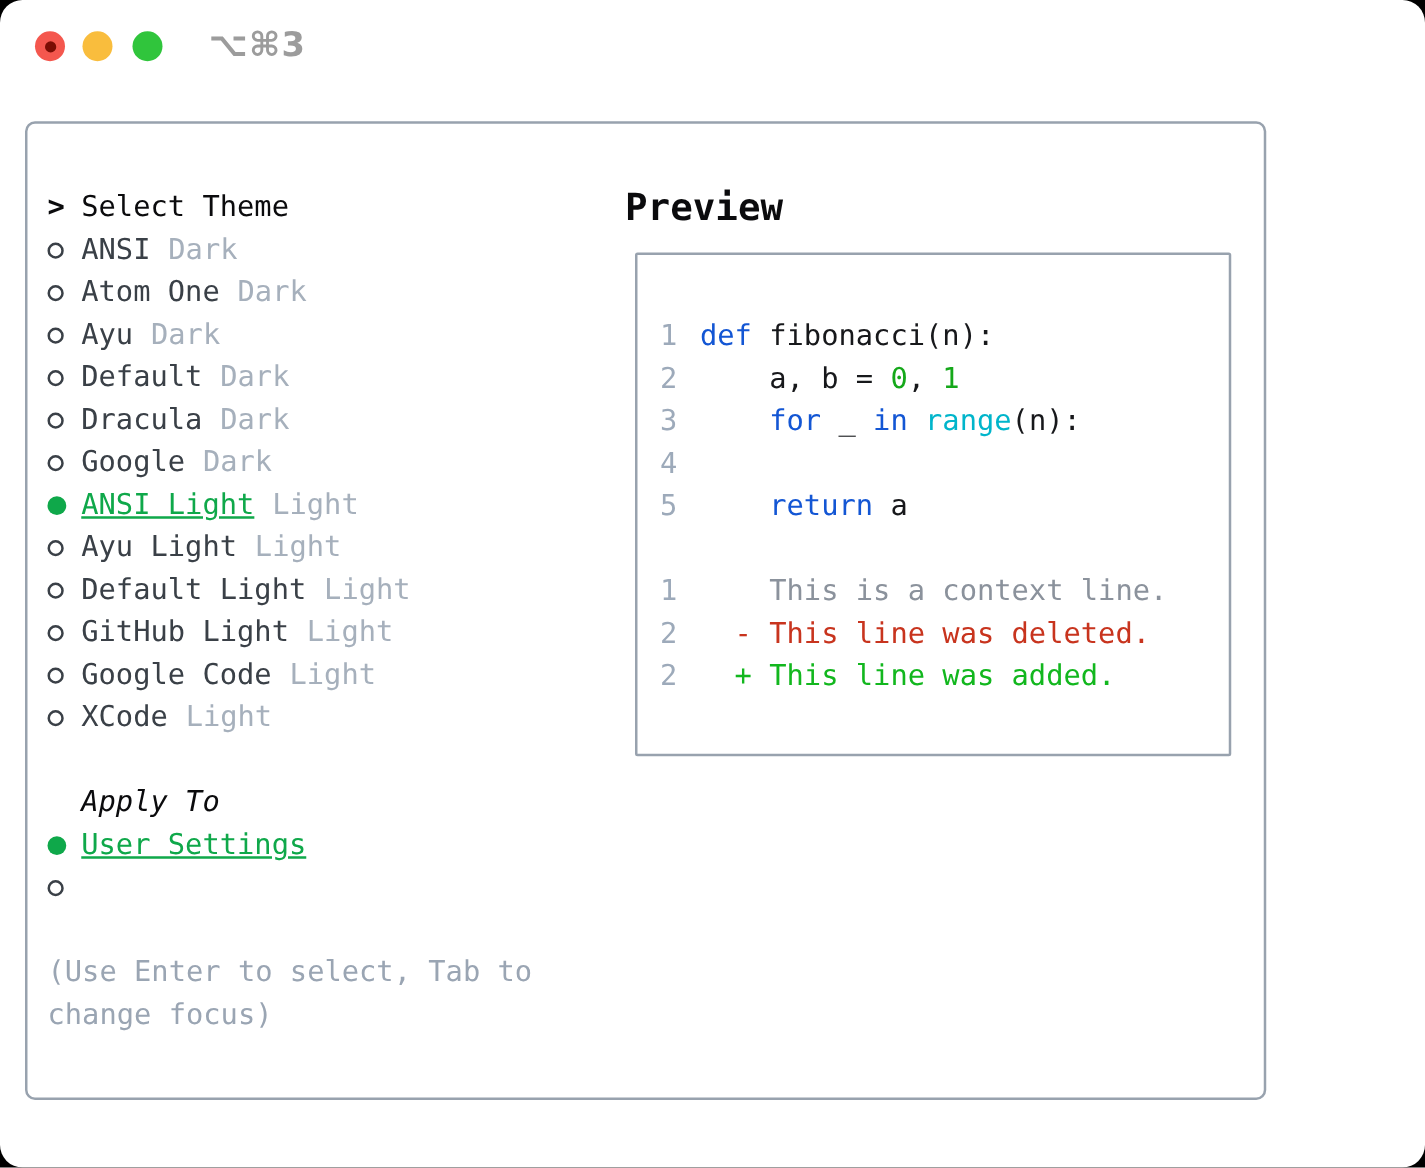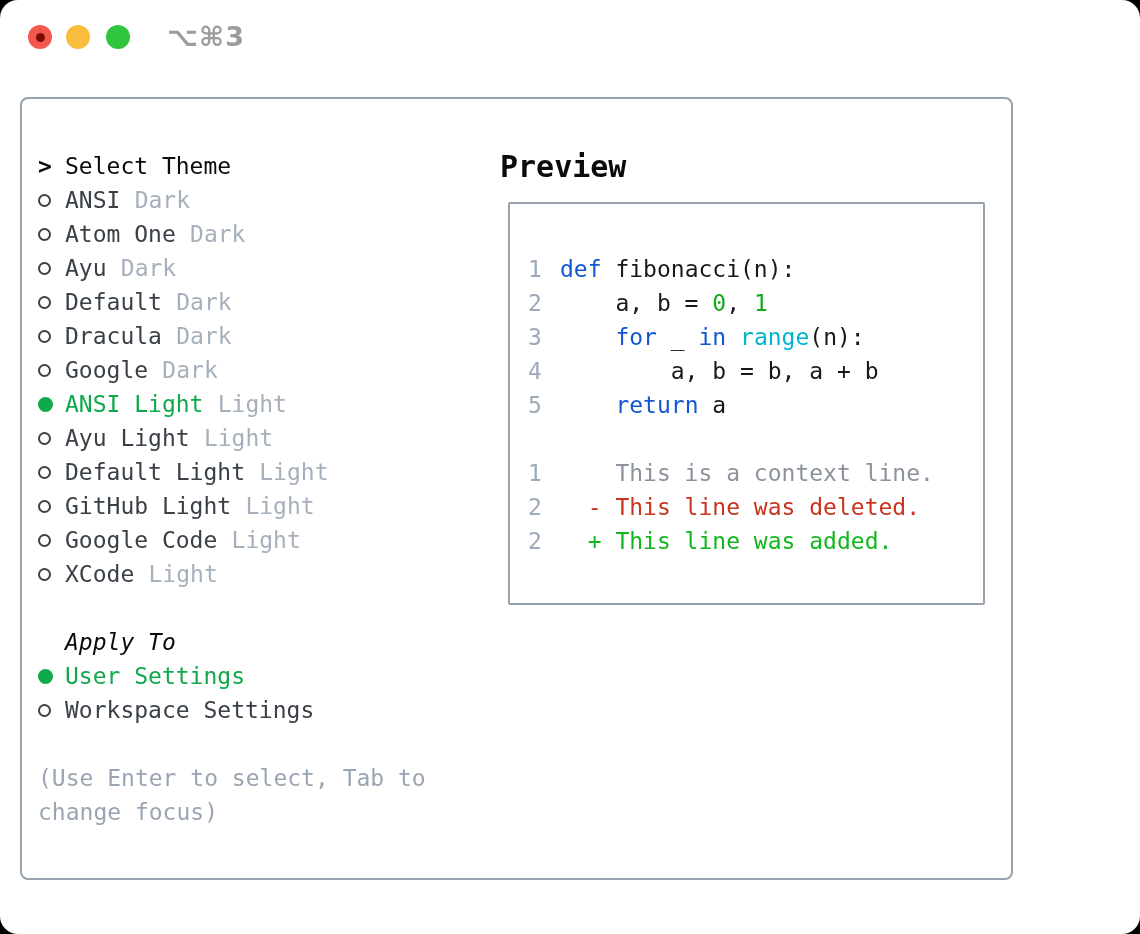--- a/index.html
+++ b/index.html
@@ -30,21 +30,21 @@
     box-sizing:border-box;
   }
   
   .leftcol{position:absolute;left:16px;top:50px;}
   .row{height:34px;display:flex;align-items:center;font-size:23px;color:var(--item);}
   .marker{flex:0 0 27px;display:flex;align-items:center;}
   .prompt{font-weight:700;color:var(--heading);}
   .htitle{font-weight:400;color:var(--heading);}
   .radio{width:13px;height:13px;border:2.5px solid var(--item);border-radius:50%;box-sizing:border-box;display:block;}
   .radio.on{width:15px;height:15px;border:none;background:var(--accent);}
-  .name.sel{color:var(--accent);}
+  .name.sel{color:var(--accent);text-decoration:underline;}
   .tag{color:var(--tag);margin-left:0.62em;}
   .applyhdr .name{color:var(--heading);font-style:italic;}
   .hint{color:var(--hint);}
   
   .preview-title{
     position:absolute;left:478px;top:50px;height:34px;display:flex;align-items:center;
     font-size:30px;font-weight:700;color:var(--heading);
   }
   .preview-box{
     position:absolute;left:486px;top:103px;width:477px;height:403px;
@@ -173,35 +173,34 @@
         <div class="row">
           <span class="marker">
             <i class="radio on"></i>
           </span>
           <span class="name sel">User Settings</span>
         </div>
         <div class="row">
           <span class="marker">
             <i class="radio"></i>
           </span>
-          <span class="name">Workspace Settings</span>
         </div>
         <div class="row"></div>
         <div class="row hint">(Use Enter to select, Tab to</div>
         <div class="row hint">change focus)</div>
       </div>
 
     <div class="preview-title">Preview</div>
 
     <div class="preview-box">
       <div id="code">
           <div class="crow"><span class="gut">1</span><span class="seg kw">def</span><span class="seg fg"> fibonacci(n):</span></div>
           <div class="crow"><span class="gut">2</span><span class="seg fg">    a, b = </span><span class="seg num">0</span><span class="seg fg">, </span><span class="seg num">1</span></div>
           <div class="crow"><span class="gut">3</span><span class="seg fg">    </span><span class="seg kw">for</span><span class="seg fg"> _ </span><span class="seg kw">in</span><span class="seg fg"> </span><span class="seg bi">range</span><span class="seg fg">(n):</span></div>
-          <div class="crow"><span class="gut">4</span><span class="seg fg">        a, b = b, a + b</span></div>
+          <div class="crow"><span class="gut">4</span></div>
           <div class="crow"><span class="gut">5</span><span class="seg fg">    </span><span class="seg kw">return</span><span class="seg fg"> a</span></div>
           <div class="crow"><span class="gut"></span></div>
           <div class="crow"><span class="gut">1</span><span class="seg ctx">    This is a context line.</span></div>
           <div class="crow"><span class="gut">2</span><span class="seg del">  - This line was deleted.</span></div>
           <div class="crow"><span class="gut">2</span><span class="seg add">  + This line was added.</span></div>
         </div>
     </div>
   </div>
 
 </div>

